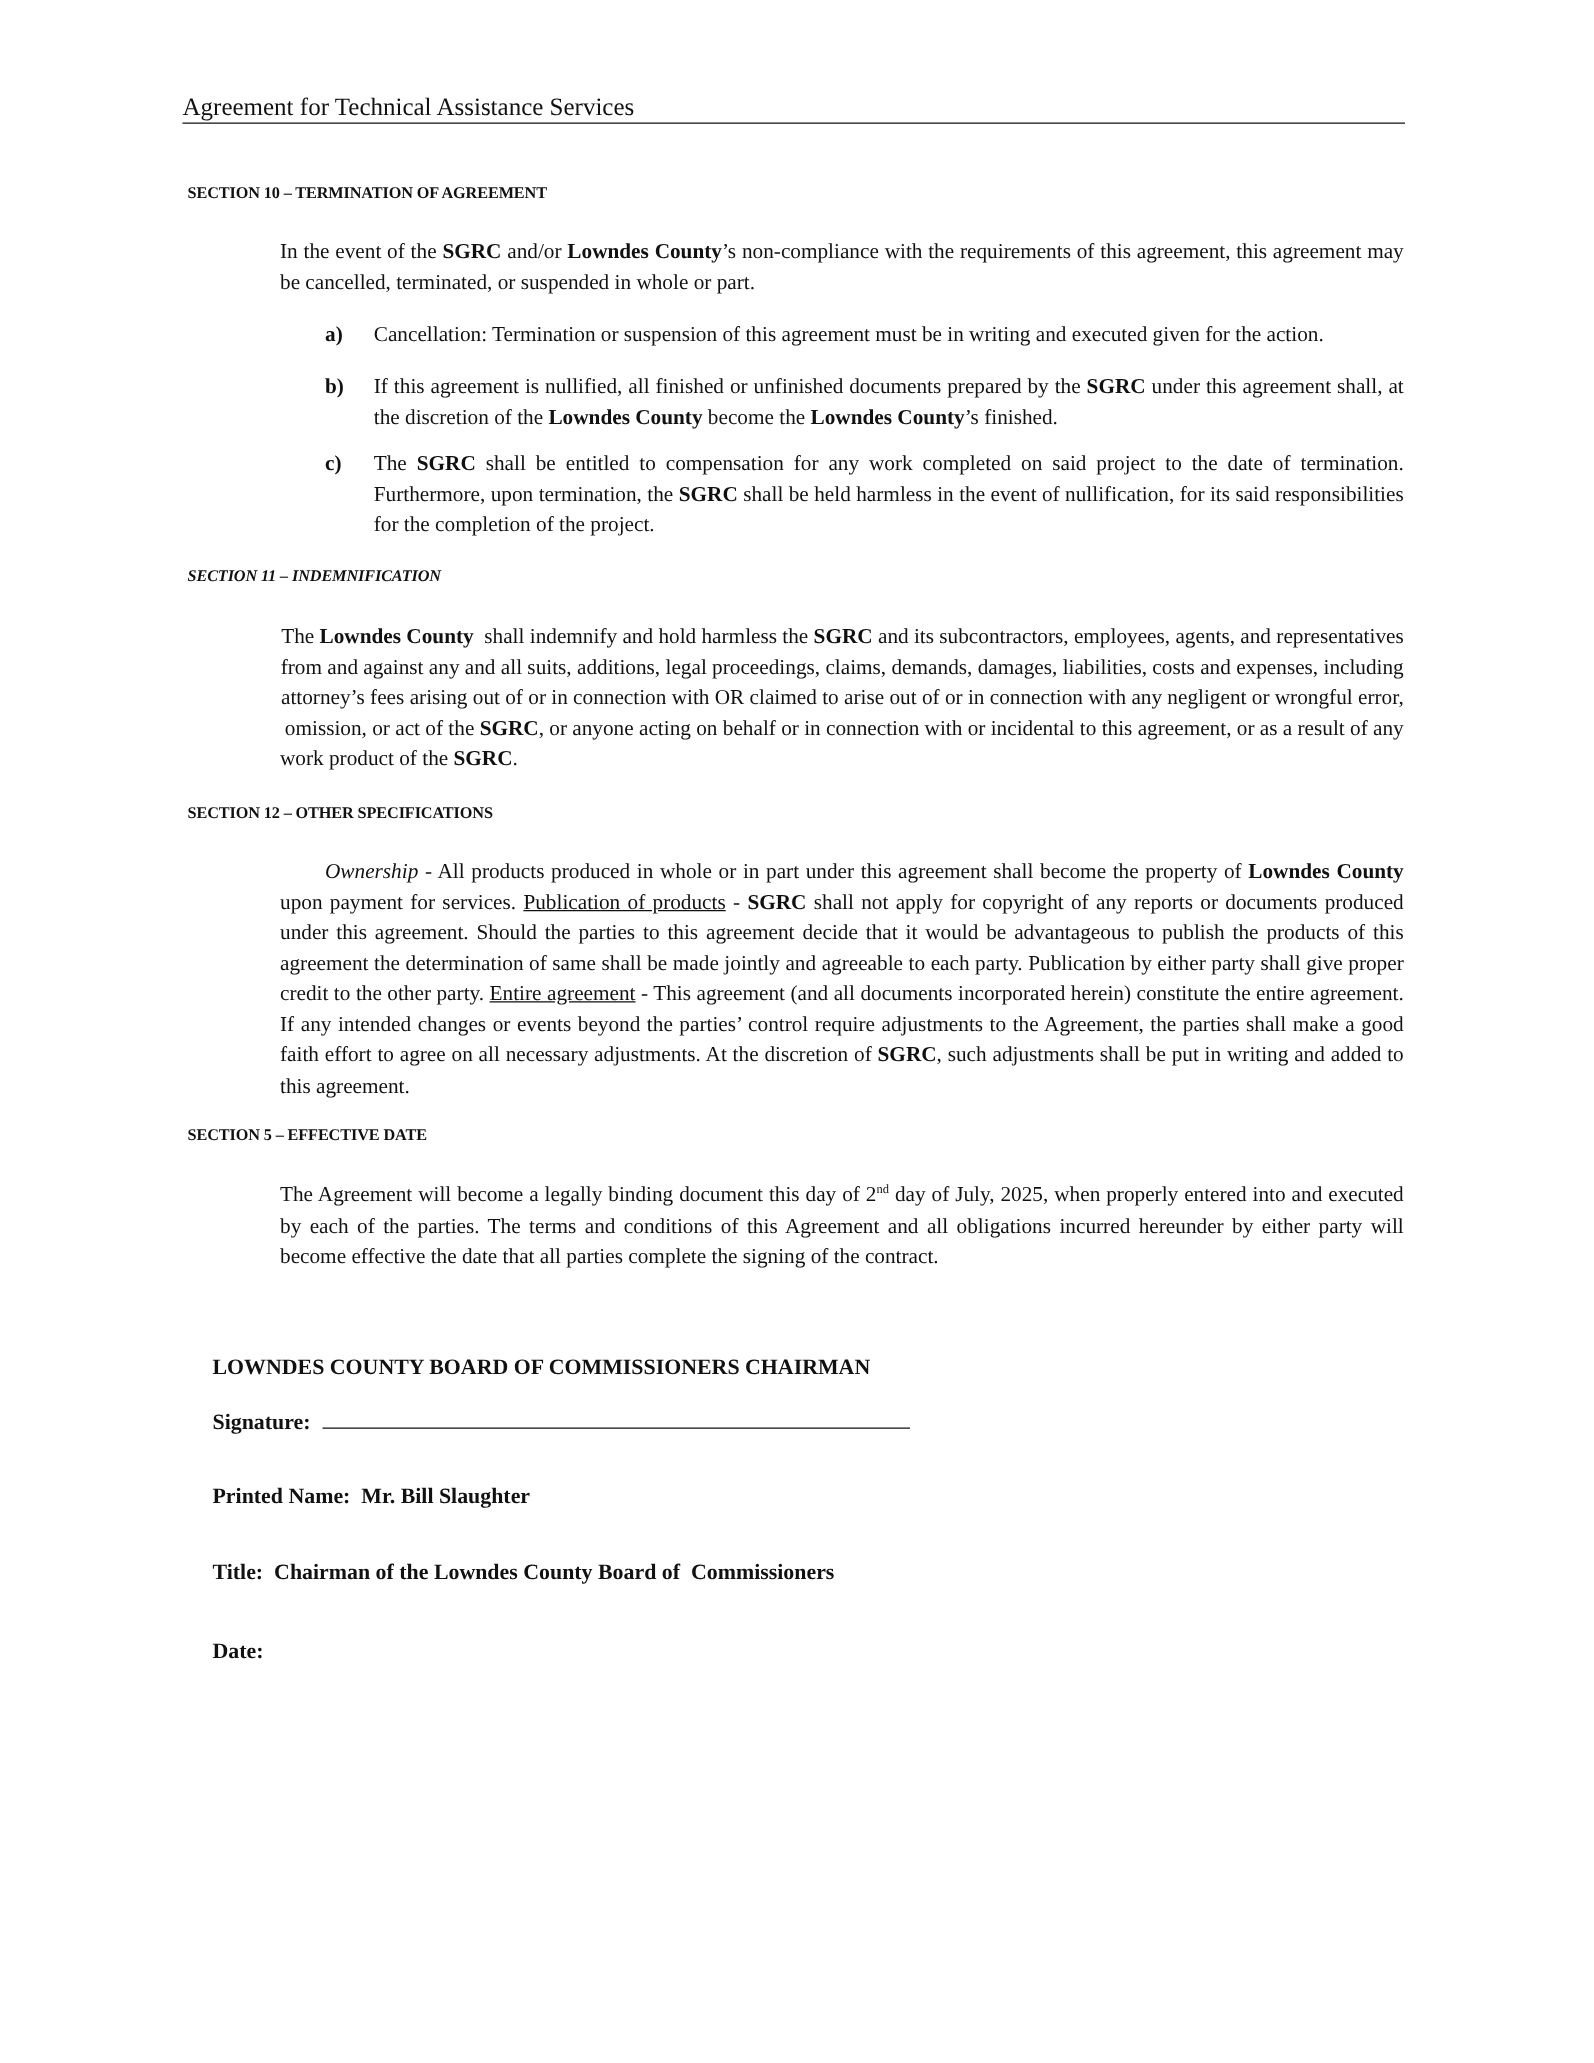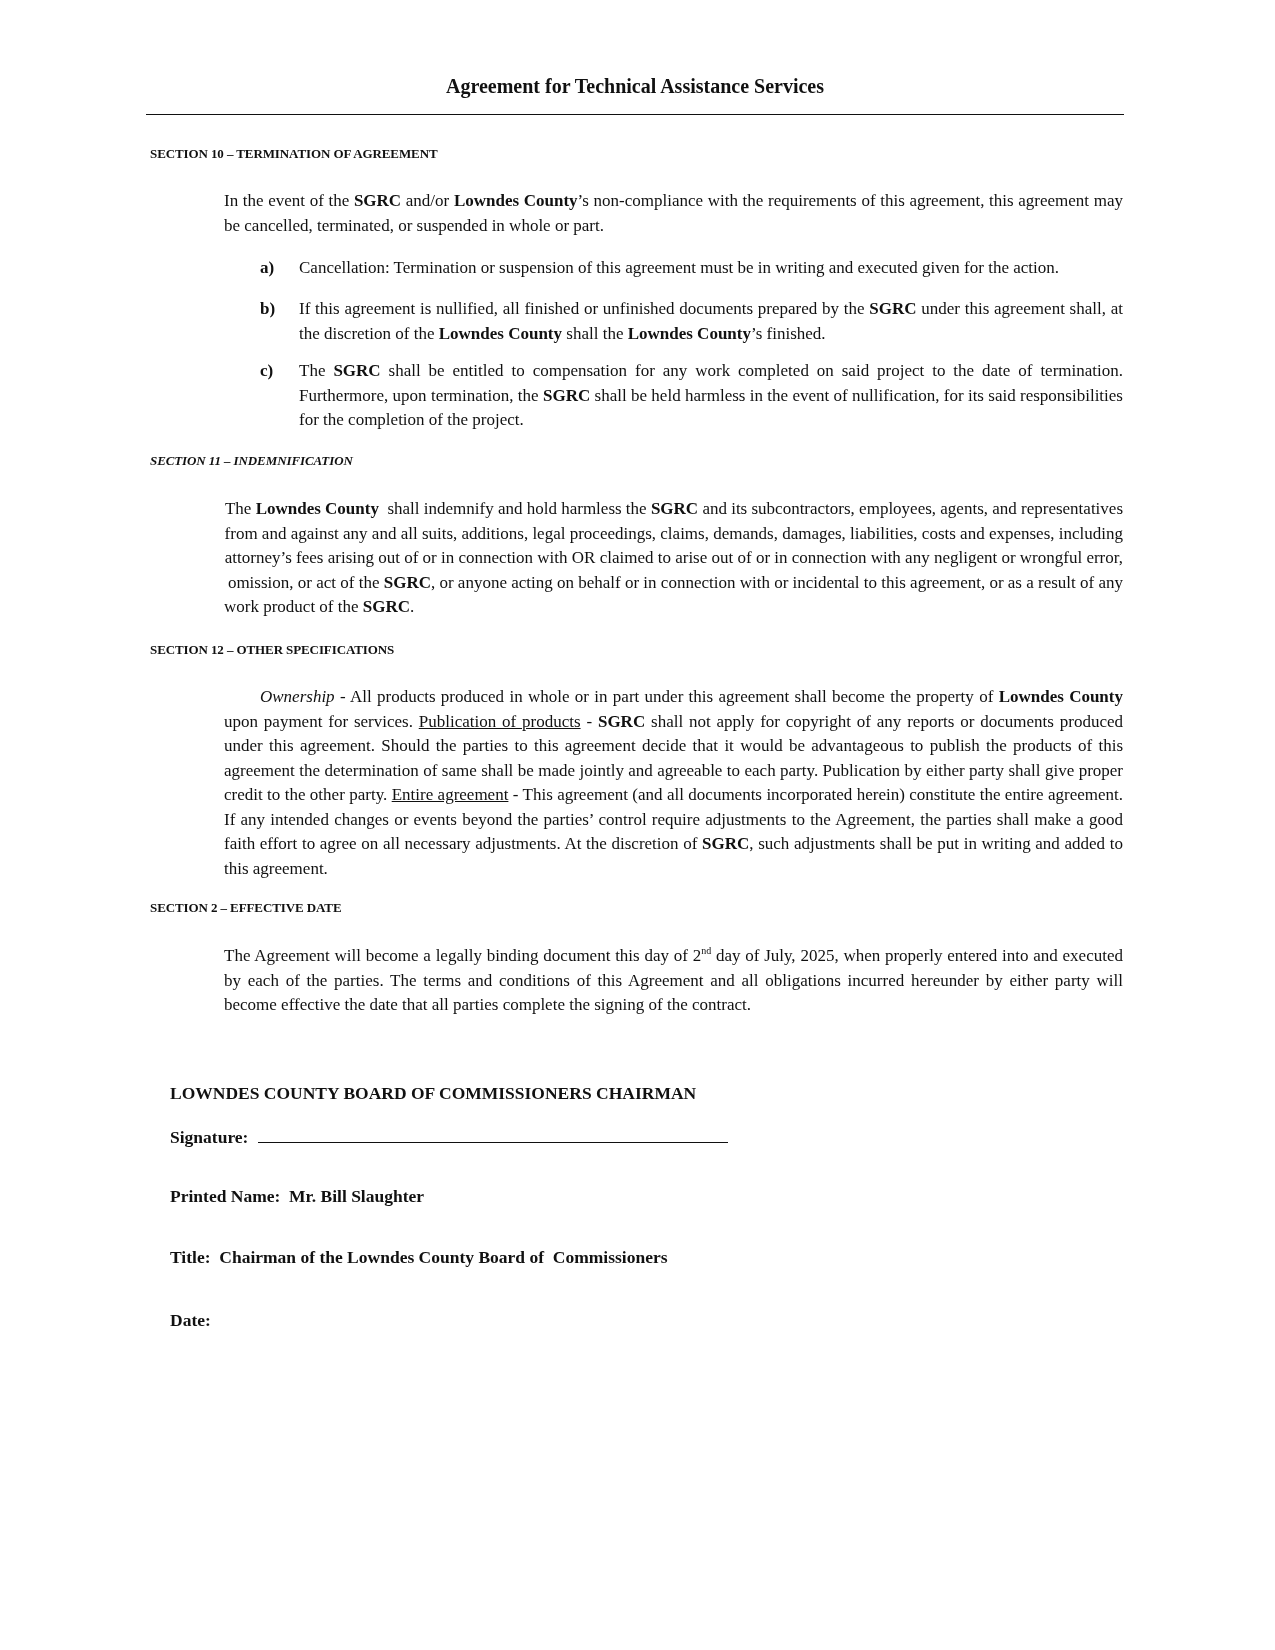--- a/index.html
+++ b/index.html
@@ -4,22 +4,22 @@
   <style>
     html, body { margin: 0; padding: 0; background: #ffffff; }
     body {
       width: 1275px; height: 1650px; position: relative; overflow: hidden;
       font-family: "Liberation Serif", "DejaVu Serif", serif;
       color: #111111;
     }
     .page-header {
       position: absolute; left: 146px; top: 74px; width: 978px;
       border-bottom: 1.5px solid #111;
-      text-align: center; font-weight: bold; font-size: 20px; line-height: 24px;
-      padding-bottom: 16px;
+      text-align: left; font-weight: normal; font-size: 20px; line-height: 24px;
+      padding-bottom: 0;
     }
     .section-title {
       position: absolute; left: 150px; font-weight: bold; font-size: 13px;
       line-height: 22px; letter-spacing: -0.1px;
     }
     .para {
       position: absolute; left: 224px; width: 899px; font-size: 17px;
       line-height: 24.5px; text-align: justify; text-align-last: left;
     }
     .list-item { position: absolute; left: 260px; width: 863px; font-size: 17px; line-height: 24.5px; }
@@ -47,39 +47,39 @@
   <span>In the event of the </span><b>SGRC</b><span> and/or </span><b>Lowndes County</b><span>’s non-compliance with the requirements of this agreement, this agreement may be cancelled, terminated, or suspended in whole or part.</span>
 </div>
 
 <div class="list-item" style="top:256px;">
   <span class="marker">a)</span>
   <span class="text"><span>Cancellation: Termination or suspension of this agreement must be in writing and executed given for the action.</span></span>
 </div>
 
 <div class="list-item" style="top:297px;">
   <span class="marker">b)</span>
-  <span class="text"><span>If this agreement is nullified, all finished or unfinished documents prepared by the </span><b>SGRC</b><span> under this agreement shall, at the discretion of the </span><b>Lowndes County</b><span> shall the </span><b>Lowndes County</b><span>’s finished.</span></span>
+  <span class="text"><span>If this agreement is nullified, all finished or unfinished documents prepared by the </span><b>SGRC</b><span> under this agreement shall, at the discretion of the </span><b>Lowndes County</b><span> become the </span><b>Lowndes County</b><span>’s finished.</span></span>
 </div>
 
 <div class="list-item" style="top:359px;">
   <span class="marker">c)</span>
   <span class="text"><span>The </span><b>SGRC</b><span> shall be entitled to compensation for any work completed on said project to the date of termination. Furthermore, upon termination, the </span><b>SGRC</b><span> shall be held harmless in the event of nullification, for its said responsibilities for the completion of the project.</span></span>
 </div>
 
 <div class="section-title" style="top:450px;font-style:italic;">SECTION 11 – INDEMNIFICATION</div>
 <div class="para" style="top:497px; text-align:right;">
   <span>The </span><b>Lowndes County</b><span style="white-space:pre-wrap;">  shall indemnify and hold harmless the </span><b>SGRC</b><span> and its subcontractors, employees, agents, and representatives from and against any and all suits, additions, legal proceedings, claims, demands, damages, liabilities, costs and expenses, including attorney’s fees arising out of or in connection with OR claimed to arise out of or in connection with any negligent or wrongful error, omission, or act of the </span><b>SGRC</b><span>, or anyone acting on behalf or in connection with or incidental to this agreement, or as a result of any work product of the </span><b>SGRC</b><span>.</span>
 </div>
 
 <div class="section-title" style="top:639px;">SECTION 12 – OTHER SPECIFICATIONS</div>
 <div class="para" style="top:685px;">
   <span class="i">Ownership</span><span> - All products produced in whole or in part under this agreement shall become the property of </span><b>Lowndes County</b><span> upon payment for services. </span><span class="u">Publication of products</span><span> - </span><b>SGRC</b><span> shall not apply for copyright of any reports or documents produced under this agreement. Should the parties to this agreement decide that it would be advantageous to publish the products of this agreement the determination of same shall be made jointly and agreeable to each party. Publication by either party shall give proper credit to the other party. </span><span class="u">Entire agreement</span><span> - This agreement (and all documents incorporated herein) constitute the entire agreement. If any intended changes or events beyond the parties’ control require adjustments to the Agreement, the parties shall make a good faith effort to agree on all necessary adjustments. At the discretion of </span><b>SGRC</b><span>, such adjustments shall be put in writing and added to this agreement.</span>
 </div>
 
-<div class="section-title" style="top:897px;">SECTION 2 – EFFECTIVE DATE</div>
+<div class="section-title" style="top:897px;">SECTION 5 – EFFECTIVE DATE</div>
 <div class="para" style="top:944px;">
   <span>The Agreement will become a legally binding document this day of 2</span><sup>nd</sup><span> day of July, 2025, when properly entered into and executed by each of the parties. The terms and conditions of this Agreement and all obligations incurred hereunder by either party will become effective the date that all parties complete the signing of the contract.</span>
 </div>
 
 <div class="sig-block" style="top:1082px;">LOWNDES COUNTY BOARD OF COMMISSIONERS CHAIRMAN</div>
 
 <div class="sig-block" style="top:1124px;">
   <span>Signature:</span><span class="sig-line"></span>
 </div>
 

